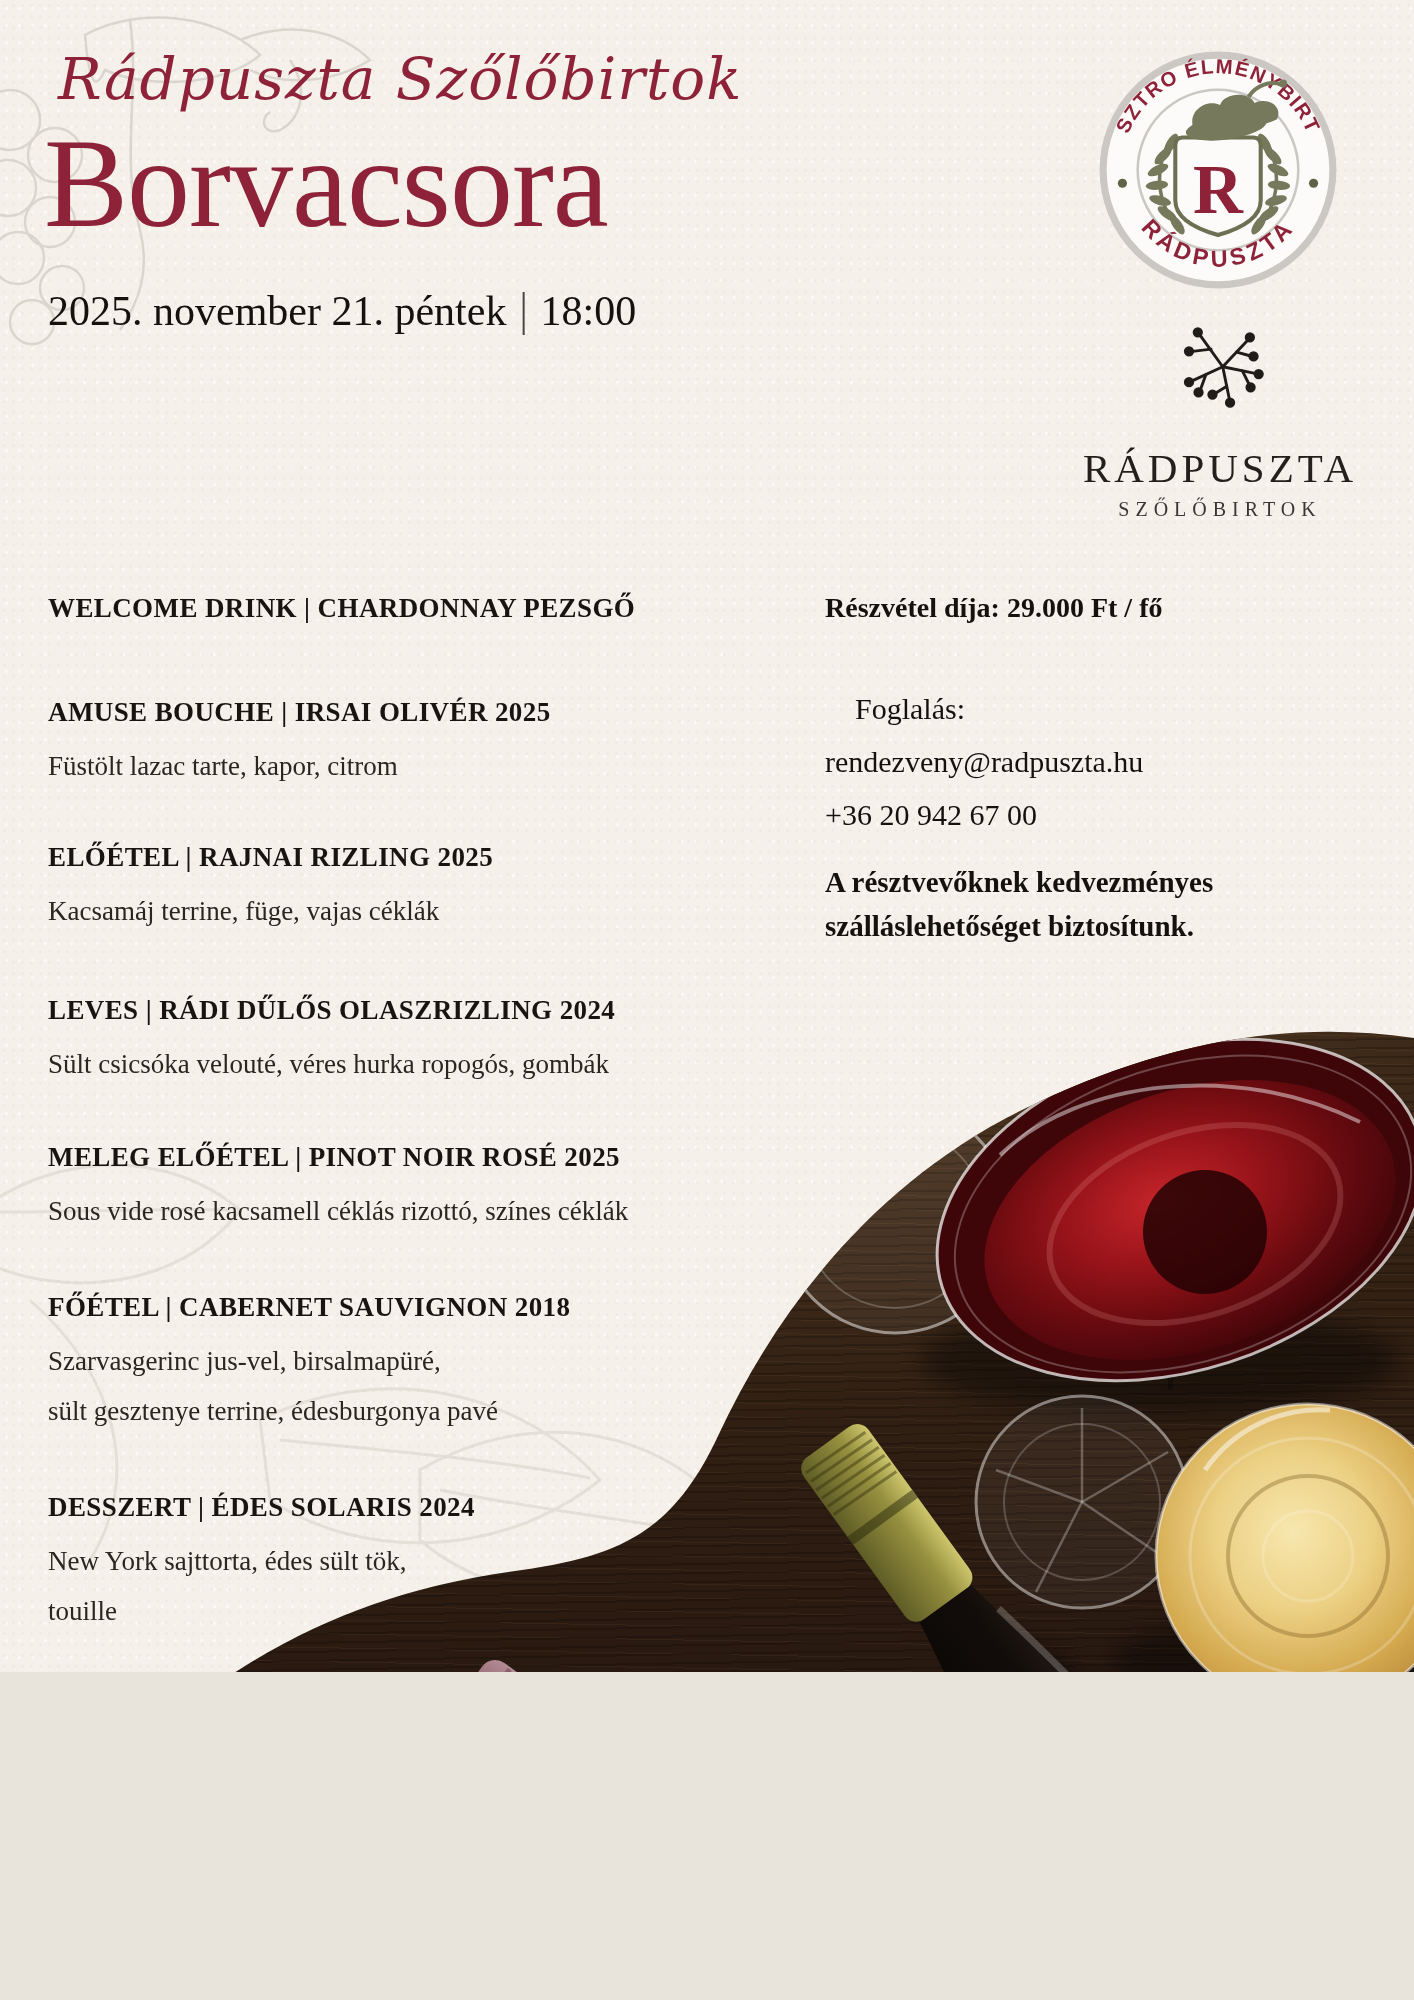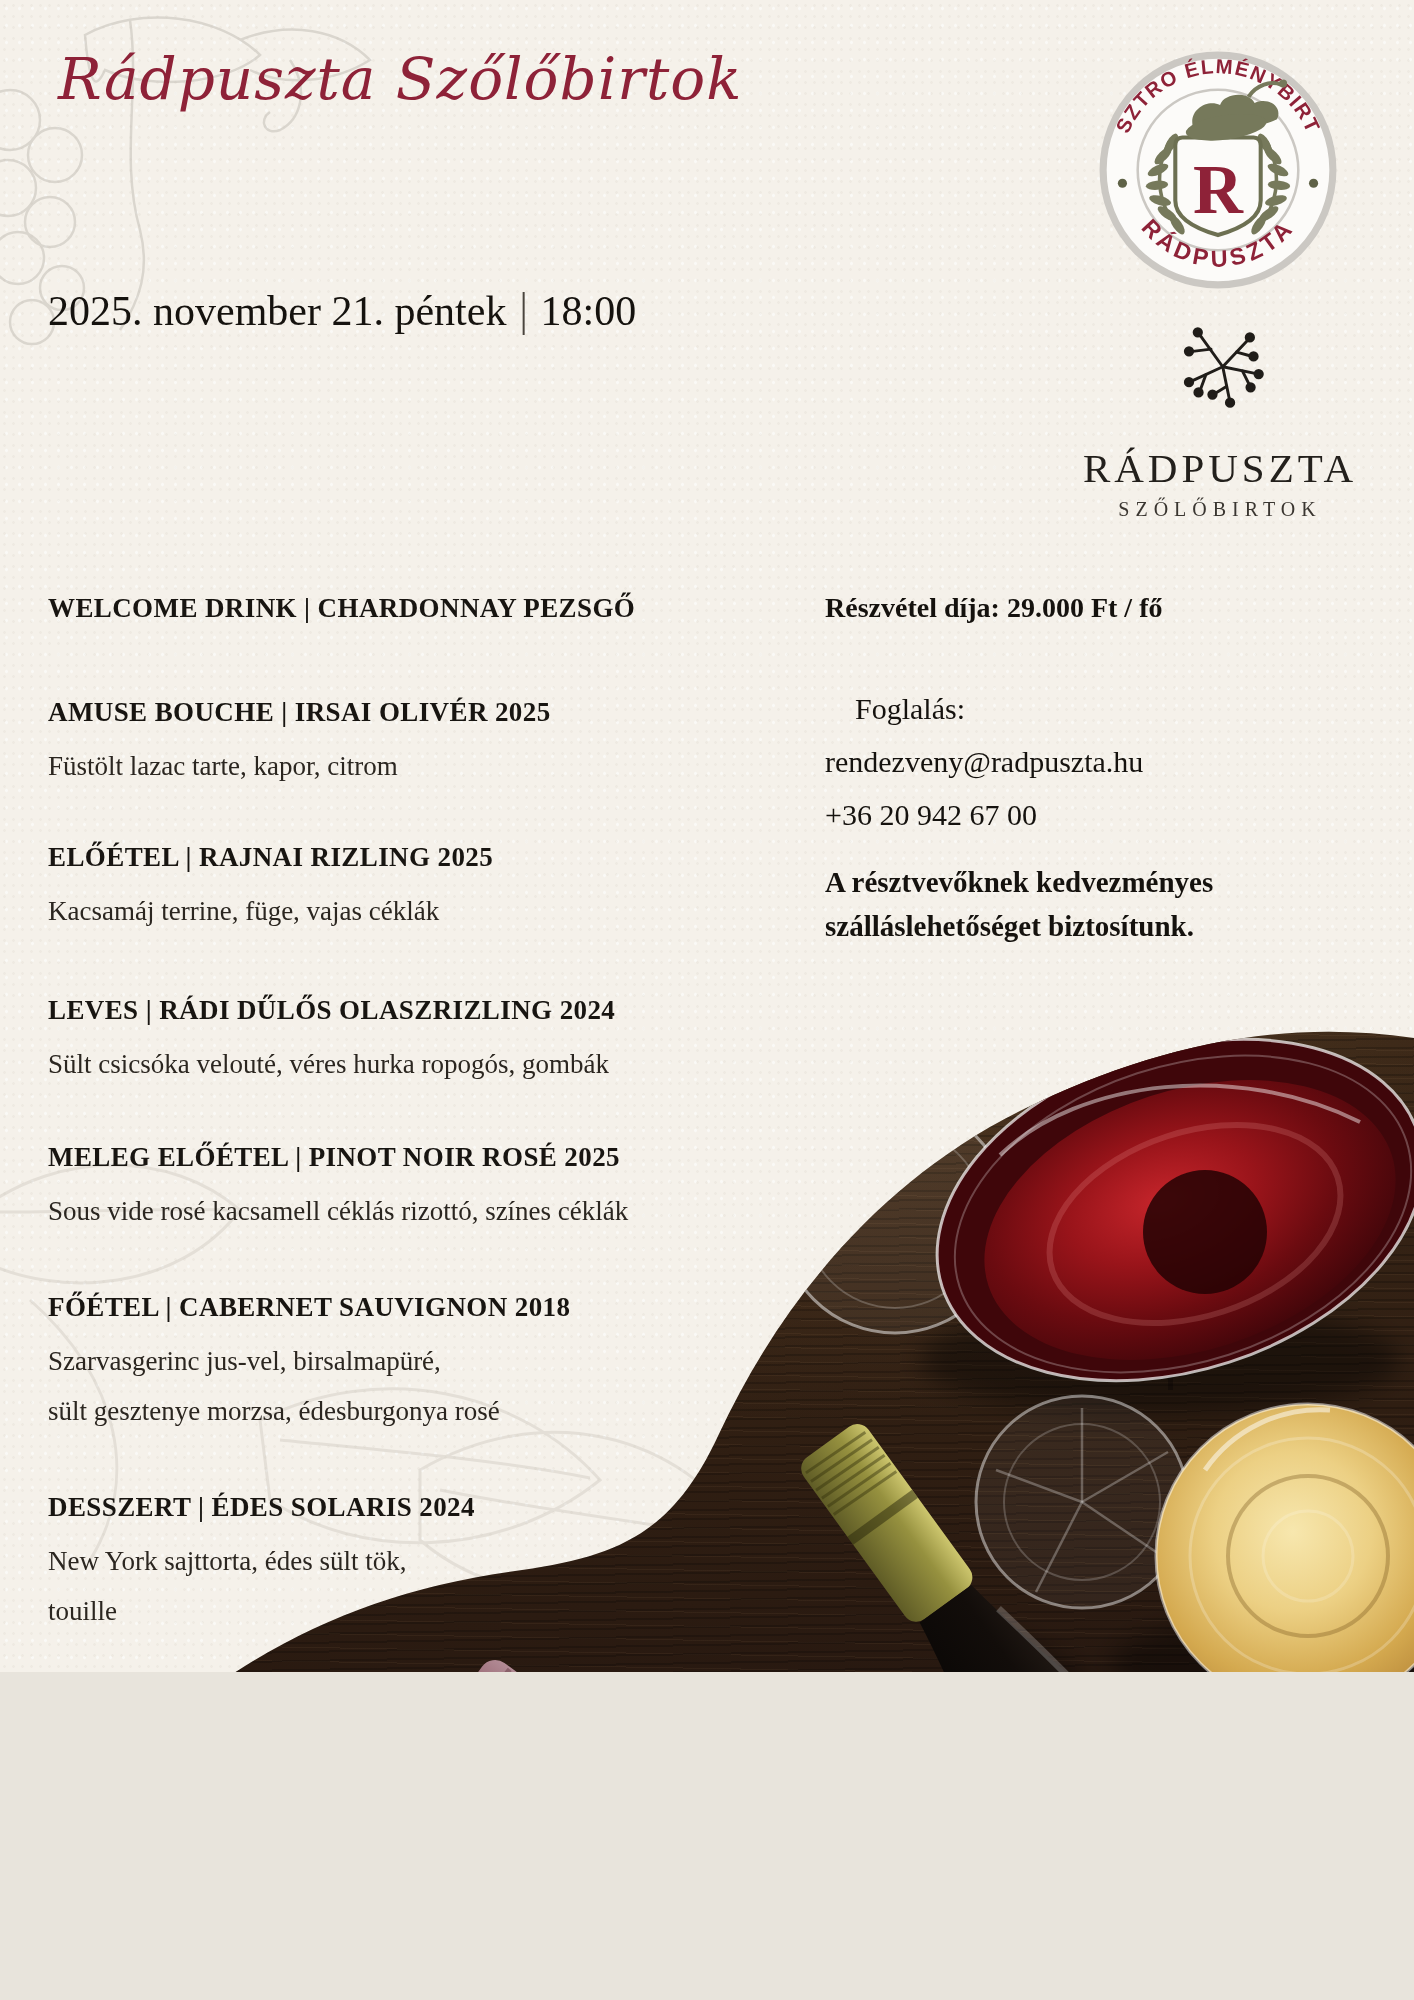--- a/index.html
+++ b/index.html
@@ -85,20 +85,21 @@
       <path d="M20 72 C 100 72 180 68 250 70"></path>
       <path d="M50 160 C 140 240 160 340 110 420"></path>
       <path d="M280 280 C 400 220 540 250 620 340 C 520 420 380 420 290 360 Z"></path>
       <path d="M300 300 C 400 310 520 320 610 338"></path>
       <path d="M440 330 C 560 260 700 290 770 400 C 670 480 520 470 440 400 Z"></path>
       <path d="M460 350 C 560 370 680 385 760 398"></path>
     </g>
   </svg>
 
   <div class="script-title">Rádpuszta Szőlőbirtok</div>
+  <h1 class="title">Borvacsora</h1>
   <div class="date-line">
     <span>2025. november 21. péntek</span><span class="date-sep">|</span><span>18:00</span>
   </div>
 
   <svg class="badge-svg" width="244" height="244" viewBox="0 0 240 240">
     <defs>
       <path id="arcTop" d="M 30.7 87.5 A 95 95 0 0 1 209.3 87.5"></path>
       <path id="arcBot" d="M 42.2 174.5 A 95 95 0 0 0 197.8 174.5"></path>
       <g id="laurelL">
         <path d="M85 180 C 62 160 55 125 72 92" stroke="#76795b" stroke-width="3.5" fill="none"></path>
@@ -180,21 +181,21 @@
     <h3>LEVES | RÁDI DŰLŐS OLASZRIZLING 2024</h3>
     <p>Sült csicsóka velouté, véres hurka ropogós, gombák</p>
   </div>
   <div class="menu-item" style="top:1140px;">
     <h3>MELEG ELŐÉTEL | PINOT NOIR ROSÉ 2025</h3>
     <p>Sous vide rosé kacsamell céklás rizottó, színes céklák</p>
   </div>
   <div class="menu-item" style="top:1290px;">
     <h3>FŐÉTEL | CABERNET SAUVIGNON 2018</h3>
     <p>Szarvasgerinc jus-vel, birsalmapüré,</p>
-    <p>sült gesztenye morzsa, édesburgonya rosé</p>
+    <p>sült gesztenye terrine, édesburgonya pavé</p>
   </div>
   <div class="menu-item" style="top:1490px;">
     <h3>DESSZERT | ÉDES SOLARIS 2024</h3>
     <p>New York sajttorta, édes sült tök,</p>
     <p>touille</p>
   </div>
 
   <div class="rc price">Részvétel díja: 29.000 Ft / fő</div>
   <div class="rc booking-label">Foglalás:</div>
   <div class="rc email">rendezveny@radpuszta.hu</div>

